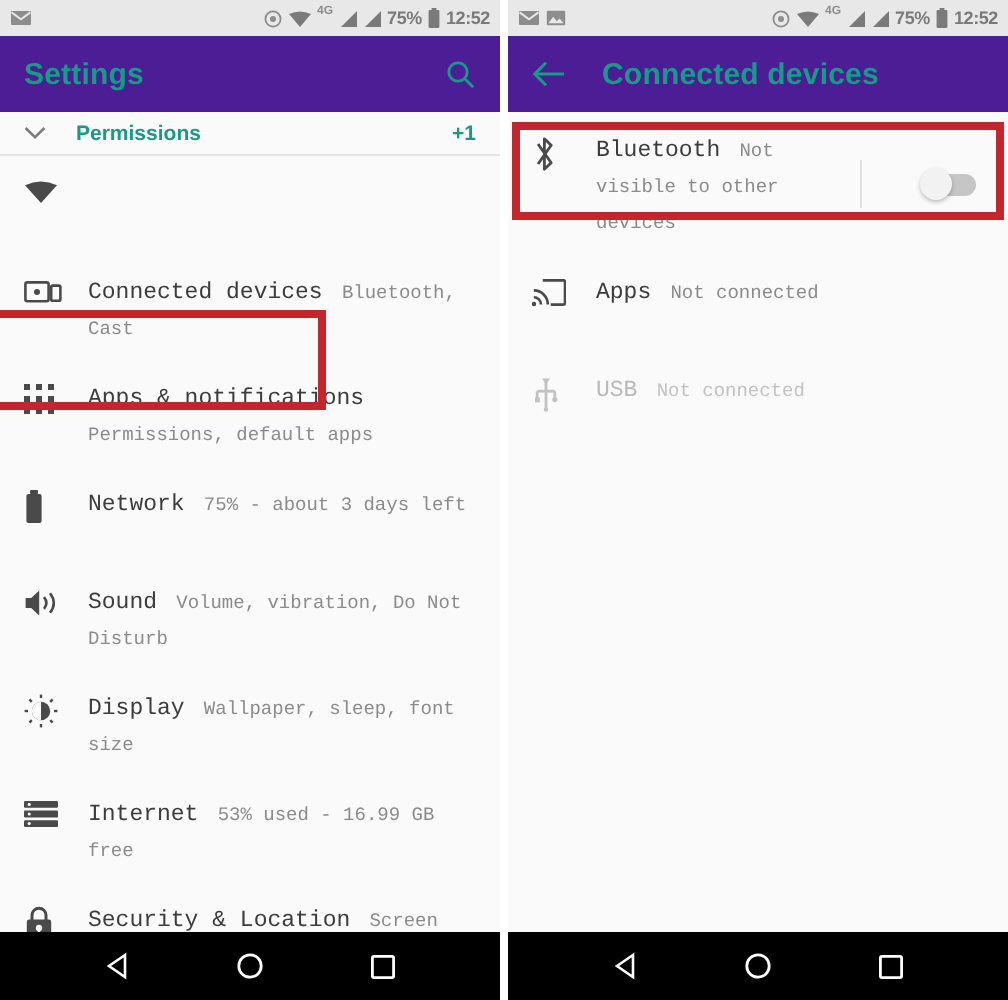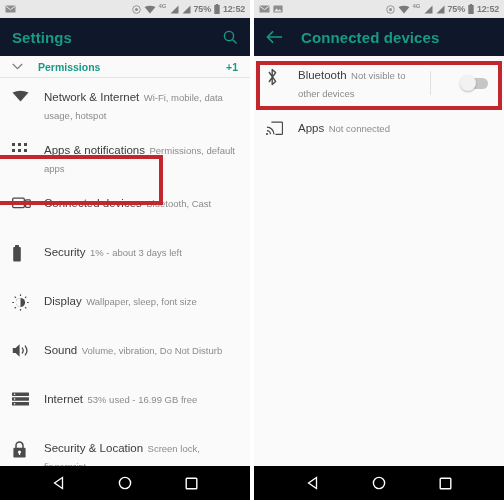--- a/index.html
+++ b/index.html
@@ -28,21 +28,21 @@
   }
   .sb-left { display:flex; align-items:center; gap:3px; }
   .sb-right { margin-left:auto; display:flex; align-items:center; gap:3px; }
   .sb-txt { font-size:9px; font-weight:bold; color:#7a7a7a; letter-spacing:-0.2px; }
   .sb-4g { font-size:6px; font-weight:bold; color:#8d8d8d; position:relative; top:-3px; }
   .ico { display:inline-block; line-height:0; }
 
   
   .appbar {
     height:38px; flex:0 0 38px;
-    background:#0f172a;
+    background:#4c1d95;
     display:flex; align-items:center;
     padding:0 12px;
   }
   .appbar-title {
     color:#179b86;
     font-size:15px; font-weight:bold;
     letter-spacing:0.1px;
   }
   .appbar .back { margin-right:18px; line-height:0; }
   .appbar .spacer { flex:1; }
@@ -53,21 +53,21 @@
     display:flex; align-items:center;
     padding:0 12px;
     border-bottom:1px solid #e4e4e4;
     background:#fafafa;
   }
   .suggest-chev { width:26px; line-height:0; }
   .suggest-label { color:#179b86; font-size:10.5px; font-weight:bold; }
   .suggest-count { margin-left:auto; color:#179b86; font-size:10.5px; font-weight:bold; }
 
   
-  .list { flex:1; background:#fafafa; position:relative; }
+  .list { flex:1; background:#fafafa; position:relative;font-family:Liberation Mono, monospace; }
   .row {
     display:flex; align-items:flex-start;
     padding:9px 12px 8px 12px;
     min-height:49px;
   }
   .row-ico {
     width:32px; flex:0 0 32px;
     display:flex; align-items:center; justify-content:flex-start;
     padding-top:3px;
   }
@@ -195,23 +195,33 @@
     </div>
 
     <div class="list clip">
 
       <div class="row">
         <span class="row-ico">
           <svg width="17" height="12" viewBox="0 0 17 12">
               <path d="M0.5 2.6 L8.5 11.5 L16.5 2.6 Q8.5 -1 0.5 2.6 Z" fill="#4a4a4a"></path>
             </svg>
         </span>
-        <span class="row-txt">
-          <span class="row-title">Network &amp; Internet</span>
-          <span class="row-sub">Wi-Fi, mobile, data usage, hotspot</span>
+      </div>
+
+      <div class="row">
+        <span class="row-ico">
+          <svg width="19" height="14" viewBox="0 0 19 14">
+            <rect x="0.7" y="2.2" width="11.6" height="9.4" rx="1" stroke="#4a4a4a" stroke-width="1.3" fill="none"></rect>
+            <circle cx="6.5" cy="7" r="1.5" fill="#4a4a4a"></circle>
+            <rect x="13.6" y="3.8" width="4.6" height="7.6" rx="0.8" stroke="#4a4a4a" stroke-width="1.3" fill="none"></rect>
+          </svg>
+        </span>
+        <span class="row-txt">
+          <span class="row-title">Connected devices</span>
+          <span class="row-sub">Bluetooth, Cast</span>
         </span>
       </div>
 
       <div class="row">
         <span class="row-ico">
           <svg width="15" height="15" viewBox="0 0 15 15">
             <g fill="#4a4a4a">
               <rect x="0" y="0" width="3" height="3"></rect>
                 <rect x="6" y="0" width="3" height="3"></rect>
                 <rect x="12" y="0" width="3" height="3"></rect>
@@ -225,42 +235,42 @@
           </svg>
         </span>
         <span class="row-txt">
           <span class="row-title">Apps &amp; notifications</span>
           <span class="row-sub">Permissions, default apps</span>
         </span>
       </div>
 
       <div class="row">
         <span class="row-ico">
-          <svg width="19" height="14" viewBox="0 0 19 14">
-            <rect x="0.7" y="2.2" width="11.6" height="9.4" rx="1" stroke="#4a4a4a" stroke-width="1.3" fill="none"></rect>
-            <circle cx="6.5" cy="7" r="1.5" fill="#4a4a4a"></circle>
-            <rect x="13.6" y="3.8" width="4.6" height="7.6" rx="0.8" stroke="#4a4a4a" stroke-width="1.3" fill="none"></rect>
-          </svg>
-        </span>
-        <span class="row-txt">
-          <span class="row-title">Connected devices</span>
-          <span class="row-sub">Bluetooth, Cast</span>
-        </span>
-      </div>
-
-      <div class="row">
-        <span class="row-ico">
           <svg width="10" height="17" viewBox="0 0 10 17">
               <rect x="3" y="0" width="4" height="2" rx="0.5" fill="#4a4a4a"></rect>
               <rect x="1.2" y="2" width="7.6" height="14.5" rx="1" fill="#4a4a4a"></rect>
             </svg>
         </span>
         <span class="row-txt">
-          <span class="row-title">Security</span>
-          <span class="row-sub">1% - about 3 days left</span>
+          <span class="row-title">Network</span>
+          <span class="row-sub">75% - about 3 days left</span>
+        </span>
+      </div>
+
+      <div class="row">
+        <span class="row-ico">
+          <svg width="18" height="15" viewBox="0 0 18 15">
+            <path d="M0.8 5 H3.6 L7.6 1.2 V13.8 L3.6 10 H0.8 Z" fill="#4a4a4a"></path>
+            <path d="M10 4.6 Q12.4 7.5 10 10.4" stroke="#4a4a4a" stroke-width="1.3" fill="none"></path>
+            <path d="M13 2.6 Q16.8 7.5 13 12.4" stroke="#4a4a4a" stroke-width="1.3" fill="none"></path>
+          </svg>
+        </span>
+        <span class="row-txt">
+          <span class="row-title">Sound</span>
+          <span class="row-sub">Volume, vibration, Do Not Disturb</span>
         </span>
       </div>
 
       <div class="row">
         <span class="row-ico">
           <svg width="17" height="17" viewBox="0 0 17 17">
             <circle cx="8.5" cy="8.5" r="4.6" fill="#4a4a4a"></circle>
             <path d="M8.5 3.9 A4.6 4.6 0 0 0 8.5 13.1 Z" fill="#fafafa"></path>
             <g stroke="#4a4a4a" stroke-width="1.2">
               <line x1="8.5" y1="0.3" x2="8.5" y2="2"></line>
@@ -275,34 +285,20 @@
           </svg>
         </span>
         <span class="row-txt">
           <span class="row-title">Display</span>
           <span class="row-sub">Wallpaper, sleep, font size</span>
         </span>
       </div>
 
       <div class="row">
         <span class="row-ico">
-          <svg width="18" height="15" viewBox="0 0 18 15">
-            <path d="M0.8 5 H3.6 L7.6 1.2 V13.8 L3.6 10 H0.8 Z" fill="#4a4a4a"></path>
-            <path d="M10 4.6 Q12.4 7.5 10 10.4" stroke="#4a4a4a" stroke-width="1.3" fill="none"></path>
-            <path d="M13 2.6 Q16.8 7.5 13 12.4" stroke="#4a4a4a" stroke-width="1.3" fill="none"></path>
-          </svg>
-        </span>
-        <span class="row-txt">
-          <span class="row-title">Sound</span>
-          <span class="row-sub">Volume, vibration, Do Not Disturb</span>
-        </span>
-      </div>
-
-      <div class="row">
-        <span class="row-ico">
           <svg width="17" height="14" viewBox="0 0 17 14">
             <rect x="0" y="0.5" width="17" height="3.4" rx="0.6" fill="#4a4a4a"></rect>
             <rect x="0" y="5.3" width="17" height="3.4" rx="0.6" fill="#4a4a4a"></rect>
             <rect x="0" y="10.1" width="17" height="3.4" rx="0.6" fill="#4a4a4a"></rect>
             <circle cx="2.6" cy="2.2" r="0.8" fill="#fafafa"></circle>
             <circle cx="2.6" cy="7" r="0.8" fill="#fafafa"></circle>
             <circle cx="2.6" cy="11.8" r="0.8" fill="#fafafa"></circle>
           </svg>
         </span>
         <span class="row-txt">
@@ -440,20 +436,38 @@
             <path d="M0.9 9.6 A3.6 3.6 0 0 1 4.5 13.2" stroke="#4a4a4a" stroke-width="1.3" fill="none"></path>
             <path d="M0.9 6.2 A7 7 0 0 1 7.9 13.2" stroke="#4a4a4a" stroke-width="1.3" fill="none"></path>
           </svg>
         </span>
         <span class="row-txt">
           <span class="row-title">Apps</span>
           <span class="row-sub">Not connected</span>
         </span>
       </div>
 
+      <div class="row dim">
+        <span class="row-ico">
+          <svg width="14" height="18" viewBox="0 0 14 18">
+            <line x1="7" y1="3" x2="7" y2="17" stroke="#c2c2c2" stroke-width="1.4"></line>
+            <path d="M5 1.2 L7 4.2 L9 1.2 Z" fill="#c2c2c2"></path>
+            <circle cx="7" cy="16.8" r="1.1" fill="#c2c2c2"></circle>
+            <line x1="2.6" y1="7.6" x2="11.4" y2="7.6" stroke="#c2c2c2" stroke-width="1.4"></line>
+            <line x1="2.6" y1="7.6" x2="2.6" y2="11" stroke="#c2c2c2" stroke-width="1.4"></line>
+            <line x1="11.4" y1="7.6" x2="11.4" y2="11" stroke="#c2c2c2" stroke-width="1.4"></line>
+            <rect x="1.5" y="10.8" width="2.4" height="2.4" fill="#c2c2c2"></rect>
+            <circle cx="11.4" cy="11.8" r="1.3" fill="#c2c2c2"></circle>
+          </svg>
+        </span>
+        <span class="row-txt">
+          <span class="row-title">USB</span>
+          <span class="row-sub">Not connected</span>
+        </span>
+      </div>
 
 
       <div class="hl hl-right"></div>
     </div>
 
     <div class="navbar">
       <span class="nav-btn">
         <svg width="14" height="14" viewBox="0 0 14 14">
             <path d="M10.5 1.5 L2.5 7 L10.5 12.5 Z" stroke="#ffffff" stroke-width="1.3" fill="none"></path>
           </svg>

